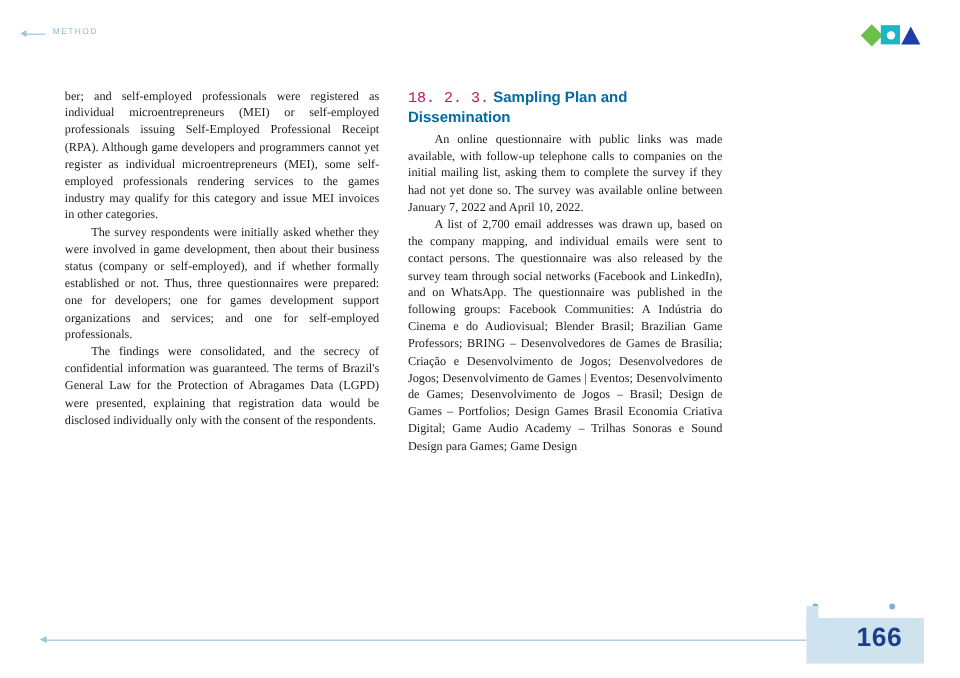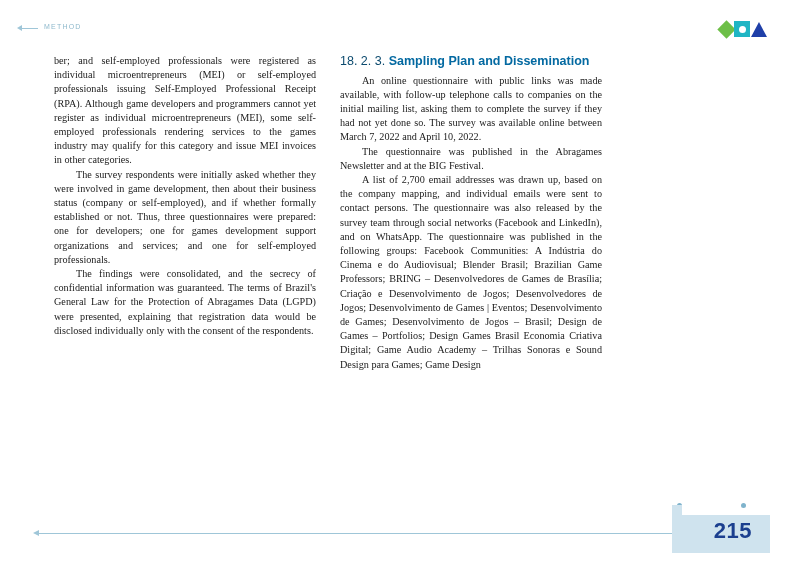--- a/index.html
+++ b/index.html
@@ -92,21 +92,21 @@
     width: 0;
     height: 0;
     border-left: 8px solid transparent;
     border-right: 8px solid transparent;
     border-bottom: 15px solid #1f3fa8;
   }
 
   
   .col {
     position: absolute;
-    top: 54px;
+    top: 74px;
     width: 262px;
     font-size: 10.2px;
     line-height: 14.2px;
     text-align: justify;
     text-justify: inter-word;
     hyphens: auto;
   }
   .col-left { left: 54px; }
   .col-right { left: 340px; }
 
@@ -123,21 +123,22 @@
     margin: 14px 0 4px 0;
     font-family: "Liberation Sans", sans-serif;
     font-size: 12.5px;
     line-height: 15.5px;
     color: #1d4fa0;
     text-indent: 0;
     text-align: left;
   }
   .sec-head .num {
     font-weight: normal;
-    color: #0c4a6e;
+    color: #be185d;
+    font-family: Liberation Mono, monospace;
   }
   .sec-head .ttl {
     font-weight: bold;
     color: #0369a1;
   }
   .sec-head-first {
     margin-top: 0;
   }
 
   
@@ -223,27 +224,26 @@
   <p>The survey respondents were initially asked whether they were involved in game development, then about their business status (company or self-employed), and if whether formally established or not. Thus, three questionnaires were prepared: one for developers; one for games development support organizations and services; and one for self-employed professionals.</p>
 
   <p>The findings were consolidated, and the secrecy of confidential information was guaranteed. The terms of Brazil's General Law for the Protection of Abragames Data (LGPD) were presented, explaining that registration data would be disclosed individually only with the consent of the respondents.</p>
 </div>
 
 <div class="col col-right">
   <div class="sec-head sec-head-first">
     <span class="num">18. 2. 3.</span>
     <span class="ttl">Sampling Plan and Dissemination</span>
   </div>
-  <p>An online questionnaire with public links was made available, with follow-up telephone calls to companies on the initial mailing list, asking them to complete the survey if they had not yet done so. The survey was available online between March 7, 2022 and April 10, 2022.</p>
-  <p>The questionnaire was published in the Abragames Newsletter and at the BIG Festival.</p>
+  <p>An online questionnaire with public links was made available, with follow-up telephone calls to companies on the initial mailing list, asking them to complete the survey if they had not yet done so. The survey was available online between January 7, 2022 and April 10, 2022.</p>
   <p>A list of 2,700 email addresses was drawn up, based on the company mapping, and individual emails were sent to contact persons. The questionnaire was also released by the survey team through social networks (Facebook and LinkedIn), and on WhatsApp. The questionnaire was published in the following groups: Facebook Communities: A Indústria do Cinema e do Audiovisual; Blender Brasil; Brazilian Game Professors; BRING – Desenvolvedores de Games de Brasília; Criação e Desenvolvimento de Jogos; Desenvolvedores de Jogos; Desenvolvimento de Games | Eventos; Desenvolvimento de Games; Desenvolvimento de Jogos – Brasil; Design de Games – Portfolios; Design Games Brasil Economia Criativa Digital; Game Audio Academy – Trilhas Sonoras e Sound Design para Games; Game Design</p>
 </div>
 
 <div class="footer-arrow"></div>
 <div class="footer-rule"></div>
 
 <div class="footer-block">
   <span class="footer-dot d1"></span>
   <span class="footer-dot d2"></span>
   <span class="footer-tab"></span>
   <span class="footer-box"></span>
-  <span class="page-number">215</span>
+  <span class="page-number">166</span>
 </div>
 
 </body></html>

